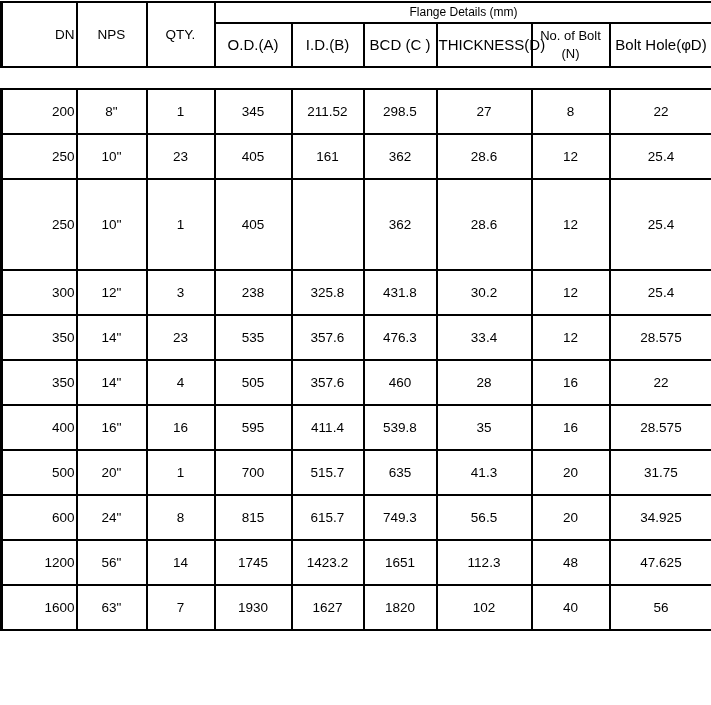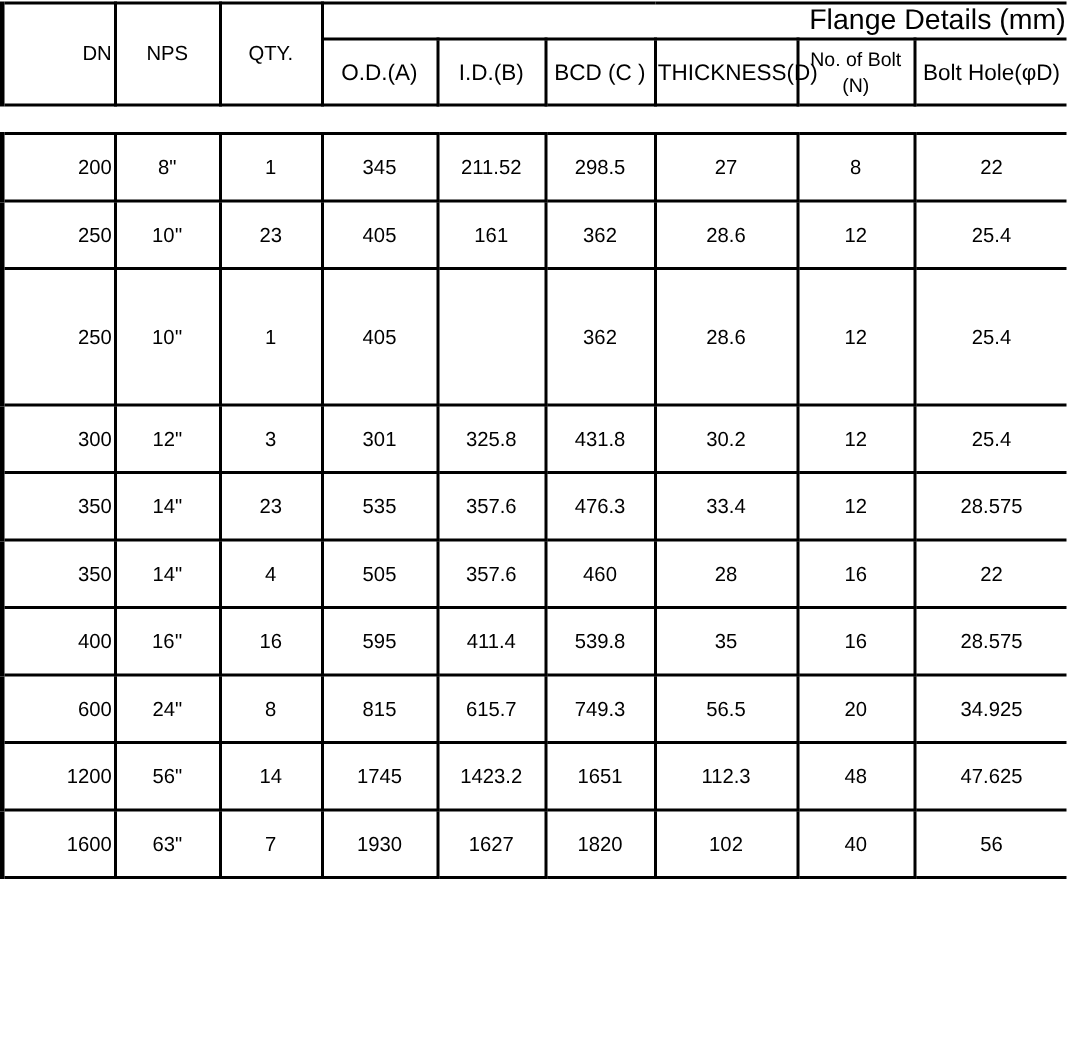--- a/index.html
+++ b/index.html
@@ -46,22 +46,21 @@
   .header-table {
     position: absolute;
     left: 0;
     top: 1px;
   }
   .header-table td {
     font-size: 13.5px;
   }
   .header-table .span-title {
     height: 19px;
-    font-size: 19px;
-    text-align: right;
+    font-size: 12px;
   }
   .header-table .stub {
     height: 63px;
   }
   .header-table .subhead {
     height: 42px;
     font-size: 15px;
   }
   .header-table .subhead.two-line {
     font-size: 13px;
@@ -172,21 +171,21 @@
           <td></td>
           <td>362</td>
           <td>28.6</td>
           <td>12</td>
           <td>25.4</td>
         </tr>
         <tr>
           <td class="col-dn">300</td>
           <td>12"</td>
           <td>3</td>
-          <td>301</td>
+          <td>238</td>
           <td>325.8</td>
           <td>431.8</td>
           <td>30.2</td>
           <td>12</td>
           <td>25.4</td>
         </tr>
         <tr>
           <td class="col-dn">350</td>
           <td>14"</td>
           <td>23</td>
@@ -213,20 +212,31 @@
           <td>16''</td>
           <td>16</td>
           <td>595</td>
           <td>411.4</td>
           <td>539.8</td>
           <td>35</td>
           <td>16</td>
           <td>28.575</td>
         </tr>
         <tr>
+          <td class="col-dn">500</td>
+          <td>20"</td>
+          <td>1</td>
+          <td>700</td>
+          <td>515.7</td>
+          <td>635</td>
+          <td>41.3</td>
+          <td>20</td>
+          <td>31.75</td>
+        </tr>
+        <tr>
           <td class="col-dn">600</td>
           <td>24"</td>
           <td>8</td>
           <td>815</td>
           <td>615.7</td>
           <td>749.3</td>
           <td>56.5</td>
           <td>20</td>
           <td>34.925</td>
         </tr>

